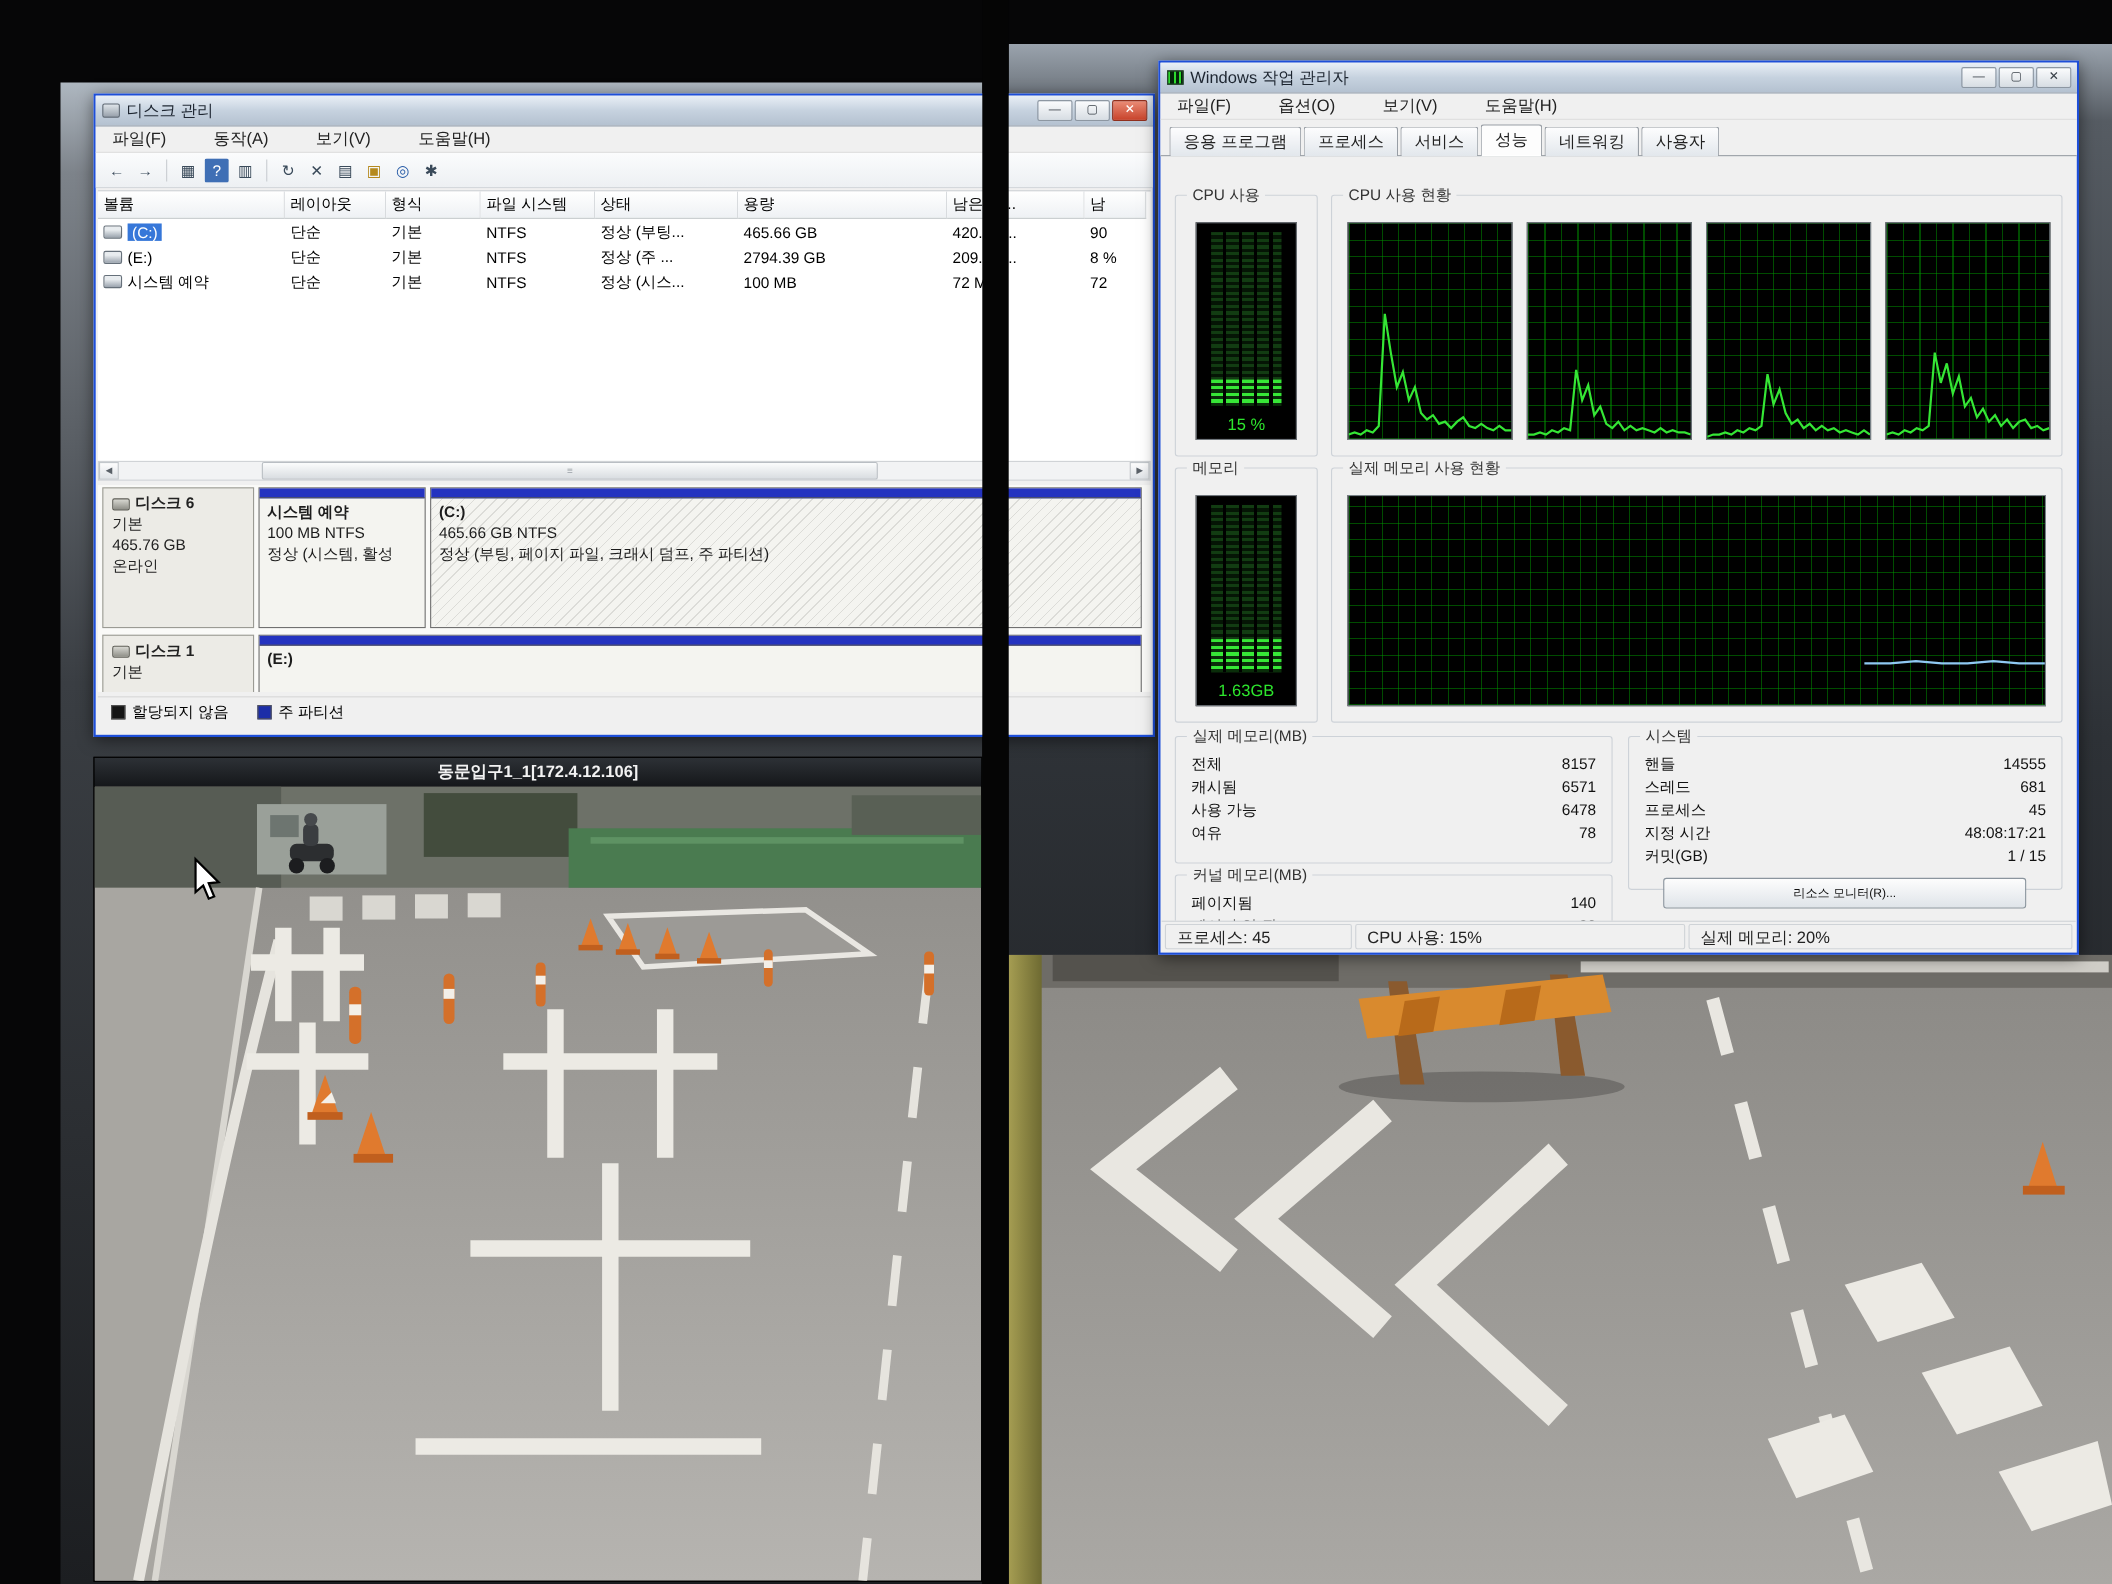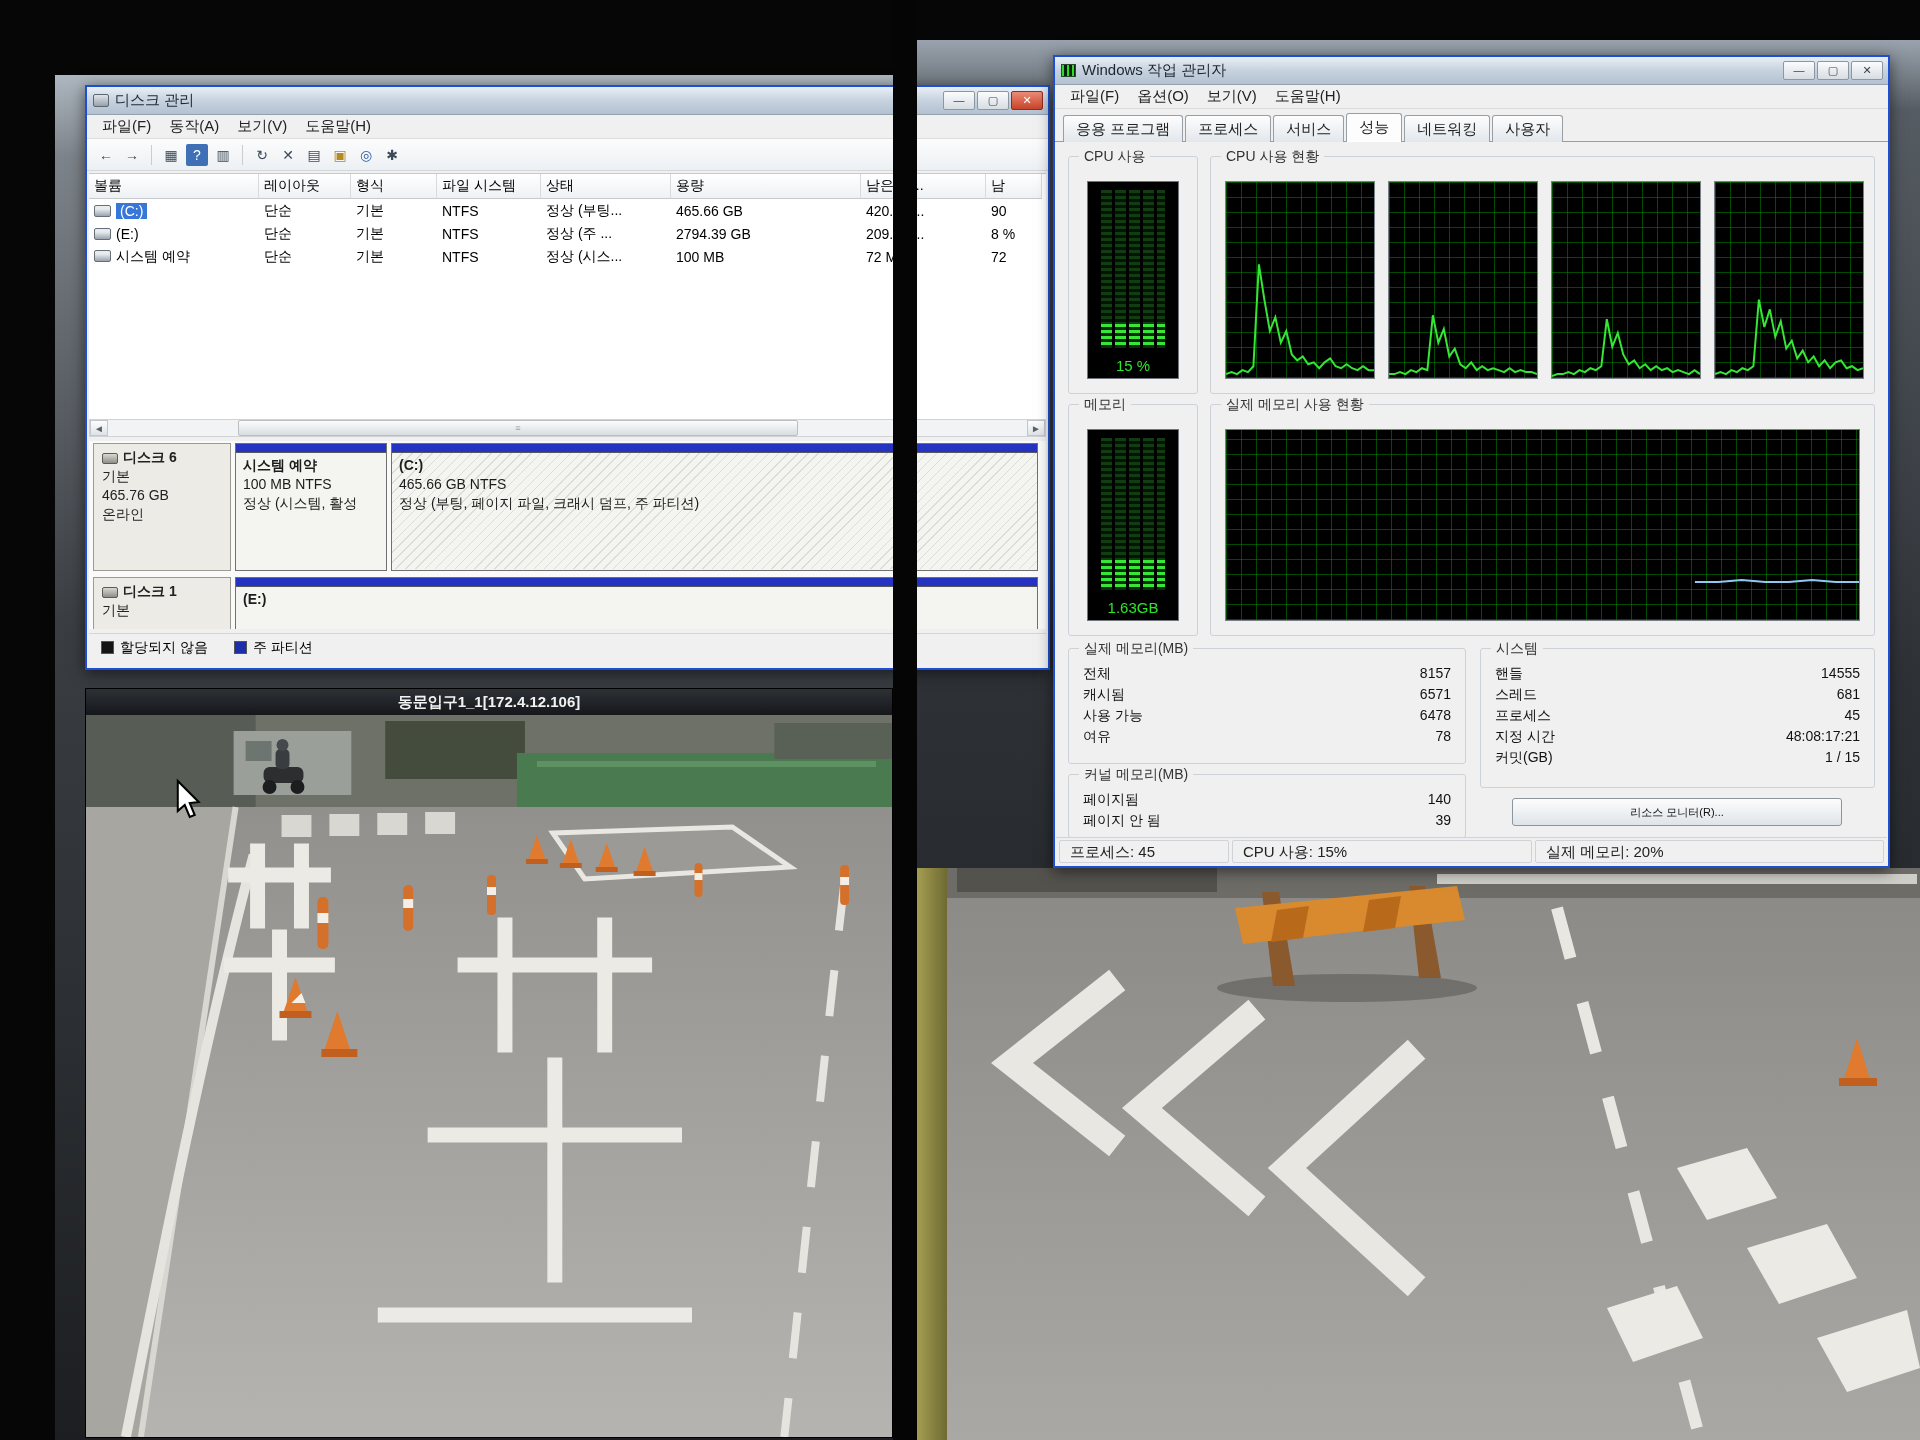--- a/index.html
+++ b/index.html
@@ -19,21 +19,21 @@
     background:#f0f0f0; }
   .titlebar { height:28px; background:linear-gradient(180deg,#e9eff6,#c6d2df 50%,#b4c1d0);
     border-bottom:1px solid #93a0ae; display:flex; align-items:center; padding:0 6px; position:relative;}
   .title-text { font-size:15px; color:#1d2530; margin-left:6px; }
   .capbtns { position:absolute; right:5px; top:4px; display:flex; gap:2px; }
   .capbtn { width:32px; height:19px; border:1px solid #8d97a2; border-radius:2px;
     background:linear-gradient(180deg,#fbfcfd,#d7dde3); font-size:11px; line-height:17px;
     text-align:center; color:#3c434b; }
   .capbtn.close { background:linear-gradient(180deg,#ea8c76,#c8432b); color:#fff; border-color:#8f2f1d; }
   .menubar { height:24px; background:#f0f0f0; border-bottom:1px solid #dcdcdc;
-    display:flex; align-items:center; padding-left:6px; }
+    display:flex; align-items:center; padding-left:6px;gap:25px; }
   .menu-item { font-size:15px; color:#222; padding:2px 9px; }
 
   
   #dm { left:85px; top:85px; width:965px; height:585px; z-index:3; }
   .dm-appicon { width:16px; height:13px; background:linear-gradient(180deg,#dfe5ea,#98a1ab);
     border:1px solid #5e6771; border-radius:2px; }
   .toolbar { height:32px; background:linear-gradient(180deg,#fbfcfd,#edf0f3);
     border-bottom:1px solid #d4d8dc; display:flex; align-items:center; padding-left:8px; gap:4px;}
   .tb-ico { width:22px; height:22px; font-size:14px; line-height:20px; text-align:center;
     color:#3a4a5a; border:1px solid transparent; border-radius:2px;}
@@ -80,21 +80,21 @@
   #tm { left:1053px; top:55px; width:837px; height:813px; z-index:5; }
   .tm-appicon { width:15px; height:13px; background:#05240a; border:1px solid #2a4a2f;
     background-image:repeating-linear-gradient(90deg,#2ddb2d 0 2px,#05240a 2px 5px); }
   #tm-tabs { height:33px; background:#f0f0f0; display:flex; align-items:flex-end;
     padding:0 8px; border-bottom:1px solid #989ea5; }
   .tab { font-size:15px; color:#222; border:1px solid #989ea5; border-bottom:none;
     border-radius:3px 3px 0 0; padding:4px 12px 3px; background:linear-gradient(180deg,#fdfdfe,#e2e7ec);
     margin-right:2px; position:relative; top:1px;}
   .tab.active { background:#fdfdfd; padding-bottom:5px; top:1px; z-index:2; box-shadow:0 -1px 0 #fff inset;}
   #tm-content { position:absolute; left:1px; right:1px; top:89px; bottom:29px; background:#f0f0f0; }
-  .group { position:absolute; border:1px solid #cdd2d8; border-radius:3px; background:#f0f0f0; }
+  .group { position:absolute; border:1px solid #cdd2d8; border-radius:3px; background:#f0f0f0;margin-top:21px; }
   .group-label { position:absolute; top:-9px; left:10px; background:#f0f0f0; padding:0 5px;
     font-size:14px; color:#333; }
   .meter { position:absolute; left:18px; right:18px; top:24px; bottom:14px; background:#000;
     border:1px solid #70767c; }
   .meter-inner { position:absolute; left:13px; right:13px; top:8px; bottom:30px;
     display:flex; flex-direction:column; }
   .meter-inner .dim { flex:1; background:repeating-linear-gradient(180deg,#123c12 0 3px,#051505 3px 6px); }
   .meter-inner .lit { height:15%; background:repeating-linear-gradient(180deg,#37e637 0 3px,#0a2e0a 3px 6px); }
   .meter-inner::after { content:""; position:absolute; inset:0;
     background:repeating-linear-gradient(90deg,transparent 0 11px,#000 11px 14px); }

